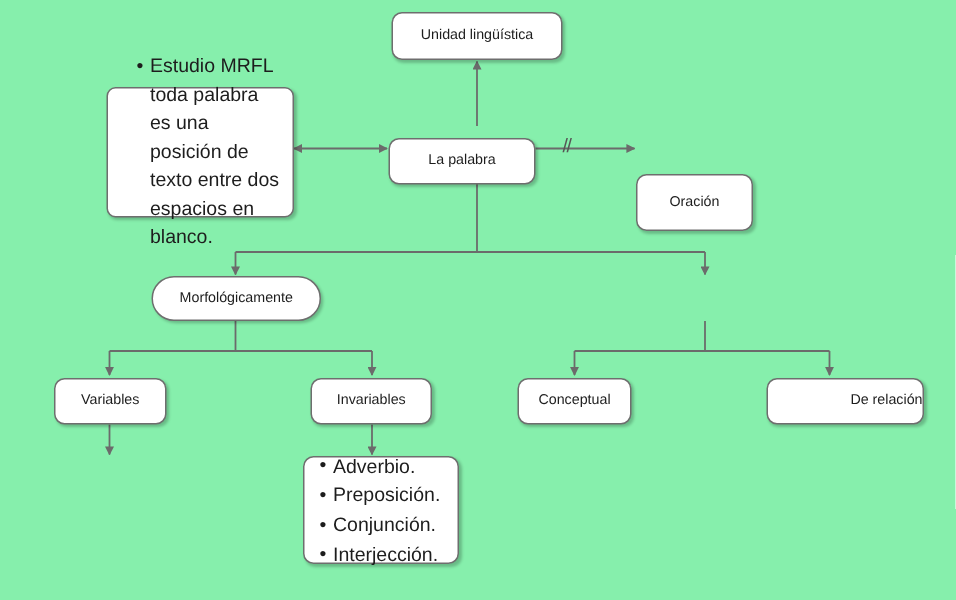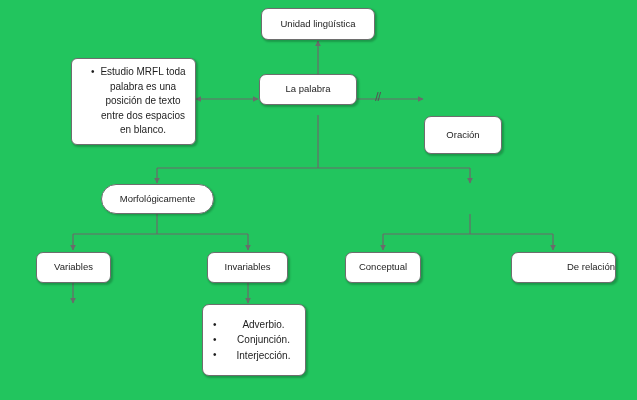--- a/index.html
+++ b/index.html
@@ -8,21 +8,21 @@
     background: #ffffff;
   }
   body {
     font-family: "Liberation Sans", sans-serif;
     -webkit-font-smoothing: antialiased;
   }
   #canvas {
     position: relative;
     width: 637px;
     height: 400px;
-    background: #22c55e;
+    background: #86efac;
     overflow: hidden;
   }
   #edges {
     position: absolute;
     left: 0;
     top: 0;
     width: 637px;
     height: 400px;
     pointer-events: none;
   }
@@ -54,22 +54,22 @@
     padding: 0 9px 0 9px;
     width: 100%;
     box-sizing: border-box;
   }
   .bullet-list {
     list-style: none;
     margin: 0;
     padding: 0 0 0 10px;
     width: 100%;
     box-sizing: border-box;
-    text-align: center;
-    font-size: 10px;
+    text-align: left;
+    font-size: 13px;
     line-height: 1.52;
     color: #1d1d1d;
   }
   .bullet-list li {
     position: relative;
     padding-left: 9px;
   }
   .bullet-list li:before {
     content: "\2022";
     position: absolute;
@@ -138,21 +138,21 @@
   </div>
 
   <div class="node note" style="left:71px; top:58px; width:125px; height:87px;">
     <div class="note-text">
       <ul class="bullet-list">
         <li>Estudio MRFL toda palabra es una posición de texto entre dos espacios en blanco.</li>
       </ul>
     </div>
   </div>
 
-  <div class="node" style="left:259px; top:74px; width:98px; height:31px;">
+  <div class="node" style="left:259px; top:92px; width:98px; height:31px;">
     <span>La palabra</span>
   </div>
 
   <span class="break-mark" style="left:375px; top:90px;">//</span>
 
   <div class="node" style="left:424px; top:80px; width:78px; height:38px;margin-top:36px;">
     <span>Oración</span>
   </div>
 
   <div class="node stadium" style="left:101px; top:184px; width:113px; height:30px;text-align:right;">
@@ -173,18 +173,19 @@
   </div>
 
   <div class="node" style="left:511px; top:252px; width:105px; height:31px;justify-content:flex-end;">
     <span>De relación</span>
   </div>
 
 
   <div class="node" style="left:202px; top:304px; width:104px; height:72px;">
     <ul class="bullet-list">
       <li>Adverbio.</li>
+      <li>Preposición.</li>
       <li>Conjunción.</li>
       <li>Interjección.</li>
     </ul>
   </div>
 
 </div>
 
 </body></html>

